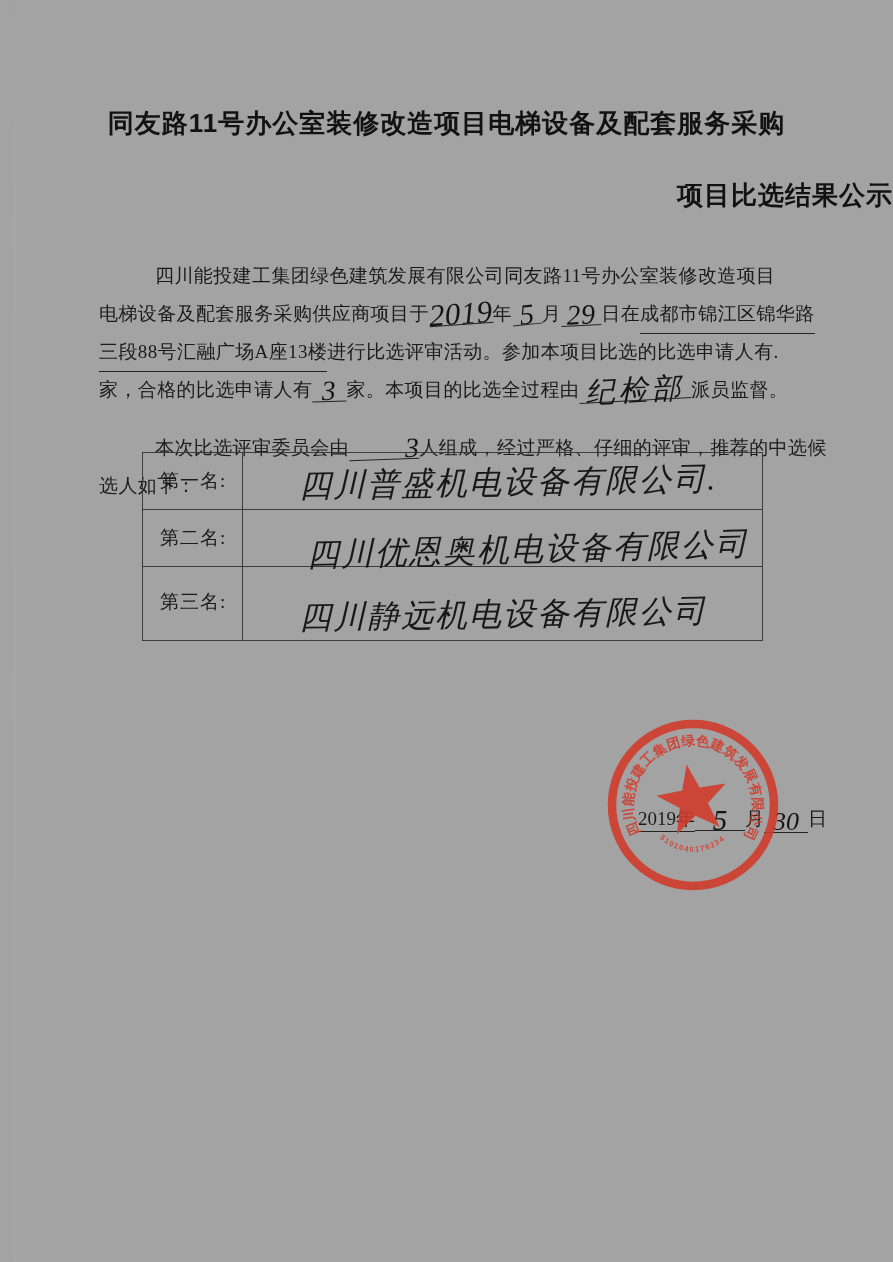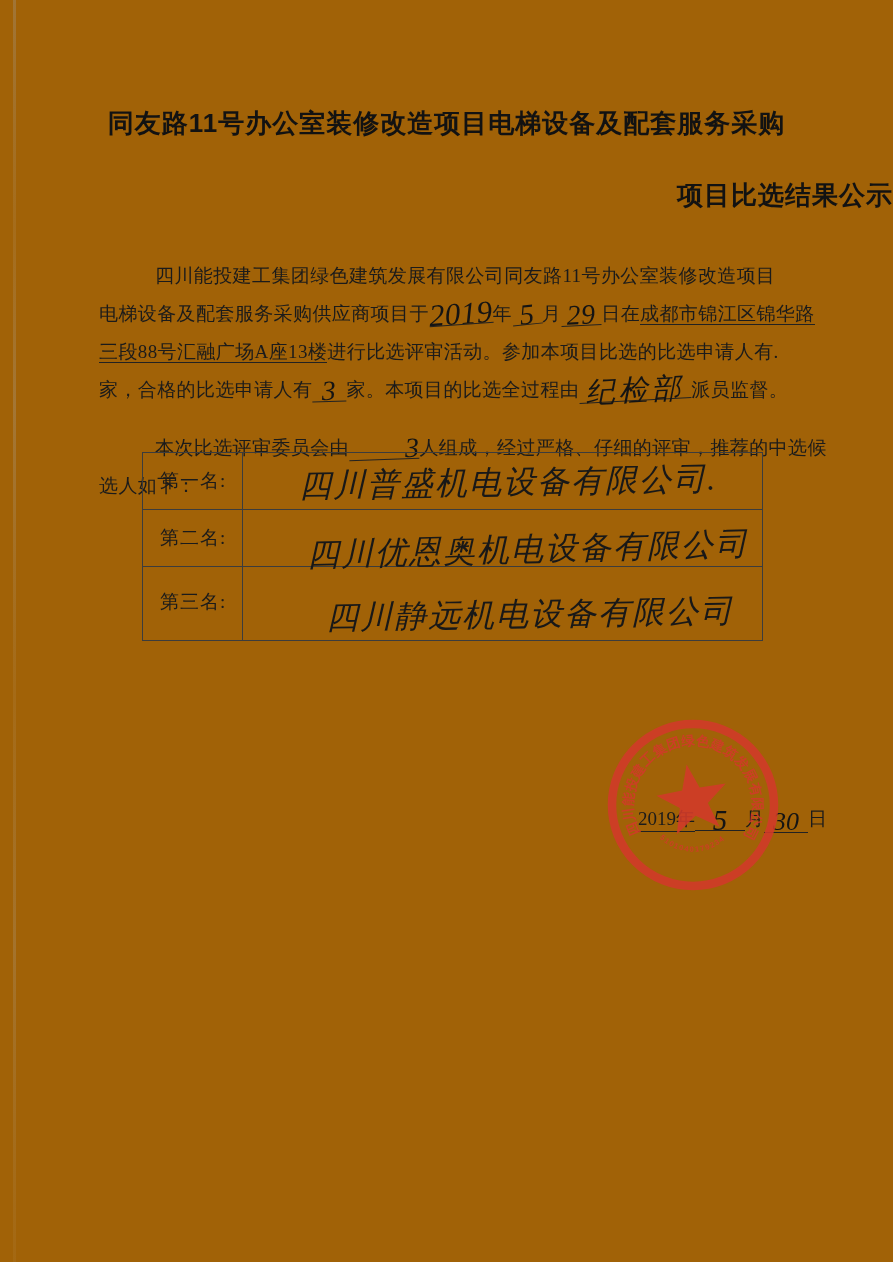--- a/index.html
+++ b/index.html
@@ -1,20 +1,20 @@
 <!DOCTYPE html>
 <html><head>
 <meta charset="utf-8">
 <style>
   * { margin:0; padding:0; box-sizing:border-box; }
   html,body { background:#ffffff; }
   .page {
     position:relative;
     width:893px; height:1262px;
-    background:#a16207;
+    background:#a3a3a3;
     overflow:hidden;
     font-family:"Liberation Serif", serif;
     color:#1c1c1c;
   }
   .scan-edge {
     position:absolute; left:13px; top:0; width:3px; height:1262px;
     background:linear-gradient(180deg,
       rgba(160,160,160,.30) 0%, rgba(200,200,200,.10) 18%,
       rgba(170,170,170,.28) 32%, rgba(210,210,210,.08) 55%,
       rgba(175,175,175,.22) 75%, rgba(220,220,220,.05) 100%);
@@ -29,21 +29,21 @@
   .title-1 { top:106px; }
   .title-2 { top:178px;text-align:right; }
 
   .body-text {
     position:absolute; left:99px; top:237px; width:700px;
     font-size:19px; line-height:38px; color:#1b1b1b;
     letter-spacing:0.4px;
   }
   .pline { height:38px; white-space:nowrap; }
   .indent { text-indent:56px;margin-top:20px; }
-  .ul { border-bottom:1.6px solid #222; padding-bottom:0; }
+  .ul { border-bottom:1.6px solid #222; padding-bottom:9px; }
 
   .hw {
     font-style:italic;
     color:#141414;
     display:inline-block;
   }
   .blank {
     display:inline-block;
     border-bottom:1.8px solid #222;
     text-align:center;
@@ -59,21 +59,21 @@
   
   .results-table {
     position:absolute; left:142px; top:452px; width:621px;
     border:1.6px solid #3c3c3c;
   }
   .trow {
     display:grid; grid-template-columns:100px 1fr;
     border-bottom:1.6px solid #3c3c3c;
     position:relative;
   }
-  .trow:last-child { border-bottom:none;gap:27px; }
+  .trow:last-child { border-bottom:none; }
   .row-1 { height:57px; }
   .row-2 { height:57px;gap:22px; }
   .row-3 { height:73px; }
   .tlabel {
     border-right:1.6px solid #3c3c3c;
     font-size:19px; padding:15px 0 0 17px;
     letter-spacing:1px; color:#1b1b1b;
   }
   .row-3 .tlabel { padding-top:22px; }
   .tvalue { position:relative; }

